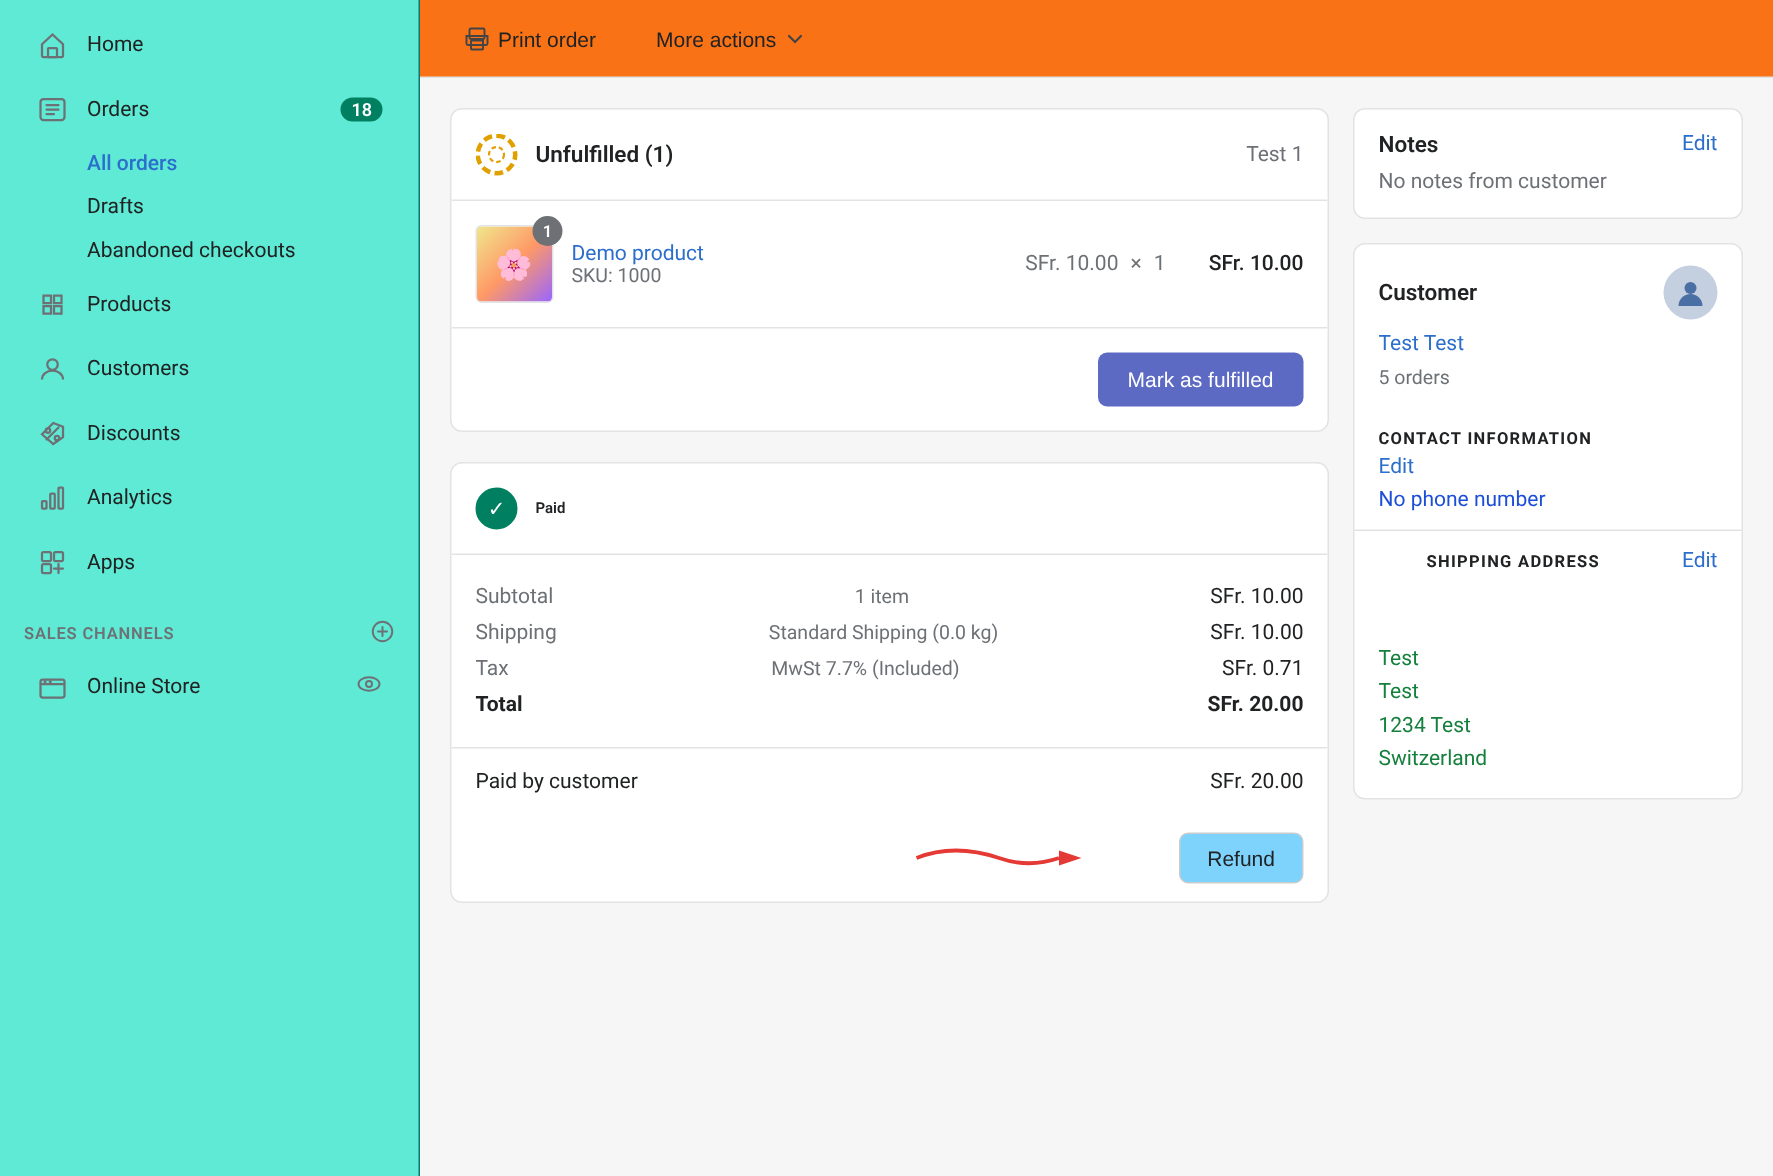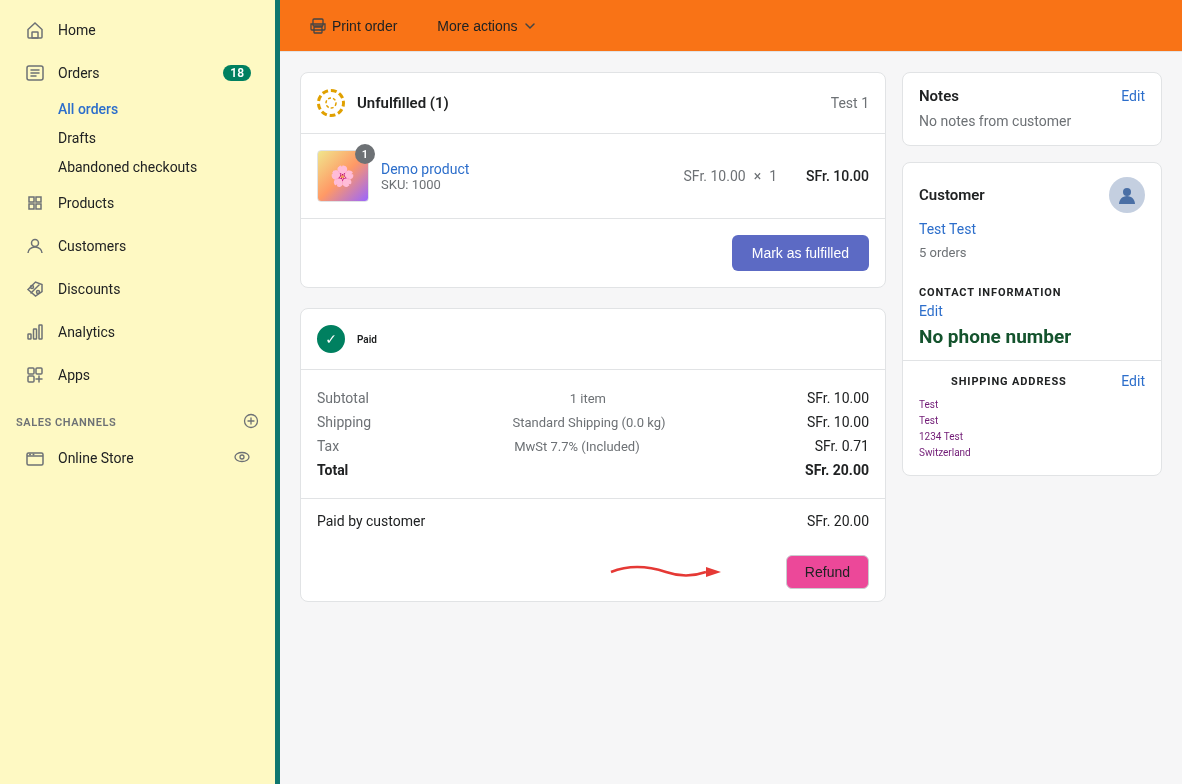--- a/index.html
+++ b/index.html
@@ -1,22 +1,22 @@
 <!DOCTYPE html>
 <html><head>
   <meta charset="utf-8">
   <style>
     * { box-sizing: border-box; margin: 0; padding: 0; }
     body { font-family: -apple-system, BlinkMacSystemFont, 'Segoe UI', Roboto, sans-serif; background: #f6f6f7; display: flex; height: 784px; overflow: hidden; font-size: 14px; }
 
     
     .sidebar {
       width: 280px;
-      background: #fef9c3;
-      border-right: 5px solid #0f766e;
+      background: #5eead4;
+      border-right: 1px solid #0f766e;
       display: flex;
       flex-direction: column;
       flex-shrink: 0;
       overflow-y: auto;
     }
     .sidebar-nav-item {
       display: flex;
       align-items: center;
       gap: 12px;
       padding: 10px 16px;
@@ -242,21 +242,21 @@
     }
 
     .refund-row {
       display: flex;
       justify-content: flex-end;
       align-items: center;
       padding: 12px 16px;
       gap: 60px;
     }
     .btn-secondary {
-      background: #ec4899;
+      background: #7dd3fc;
       color: #202223;
       border: 1px solid #c9cccf;
       border-radius: 6px;
       padding: 8px 18px;
       font-size: 14px;
       cursor: pointer;
     }
 
     
     .red-arrow { display: flex; align-items: center; }
@@ -294,31 +294,31 @@
     .section-label {
       font-size: 11px;
       font-weight: 700;
       text-transform: uppercase;
       letter-spacing: 0.08em;
       color: #202223;
       padding: 10px 16px 4px;
     }
     .contact-edit { color: #2c6ecb; font-size: 14px; cursor: pointer; padding: 0 16px; }
     .contact-email { color: #2c6ecb; font-size: 14px; padding: 4px 16px; }
-    .contact-phone { color: #14532d; font-size: 19px; padding: 0 16px 12px; font-weight: bold; }
+    .contact-phone { color: #1d4ed8; font-size: 14px; padding: 0 16px 12px; }
 
     .shipping-header {
       display: flex;
       align-items: center;
       justify-content: space-between;
       padding: 12px 16px 4px;
       border-top: 1px solid #e1e3e5;
     }
     .shipping-title { font-size: 11px; font-weight: 700; text-transform: uppercase; letter-spacing: 0.08em; color: #202223; margin-left: 32px; }
-    .shipping-body { padding: 4px 16px 14px; font-size: 10px; color: #701a75; line-height: 1.6; }
+    .shipping-body { padding: 4px 16px 14px; font-size: 14px; color: #15803d; line-height: 1.6; margin-top: 38px; }
   </style>
 </head>
 <body>
 
 <div class="sidebar">
   <div style="padding: 8px 0;">
 
     <div class="sidebar-nav-item">
       <span class="icon">
         <svg width="20" height="20" viewBox="0 0 20 20" fill="none">

